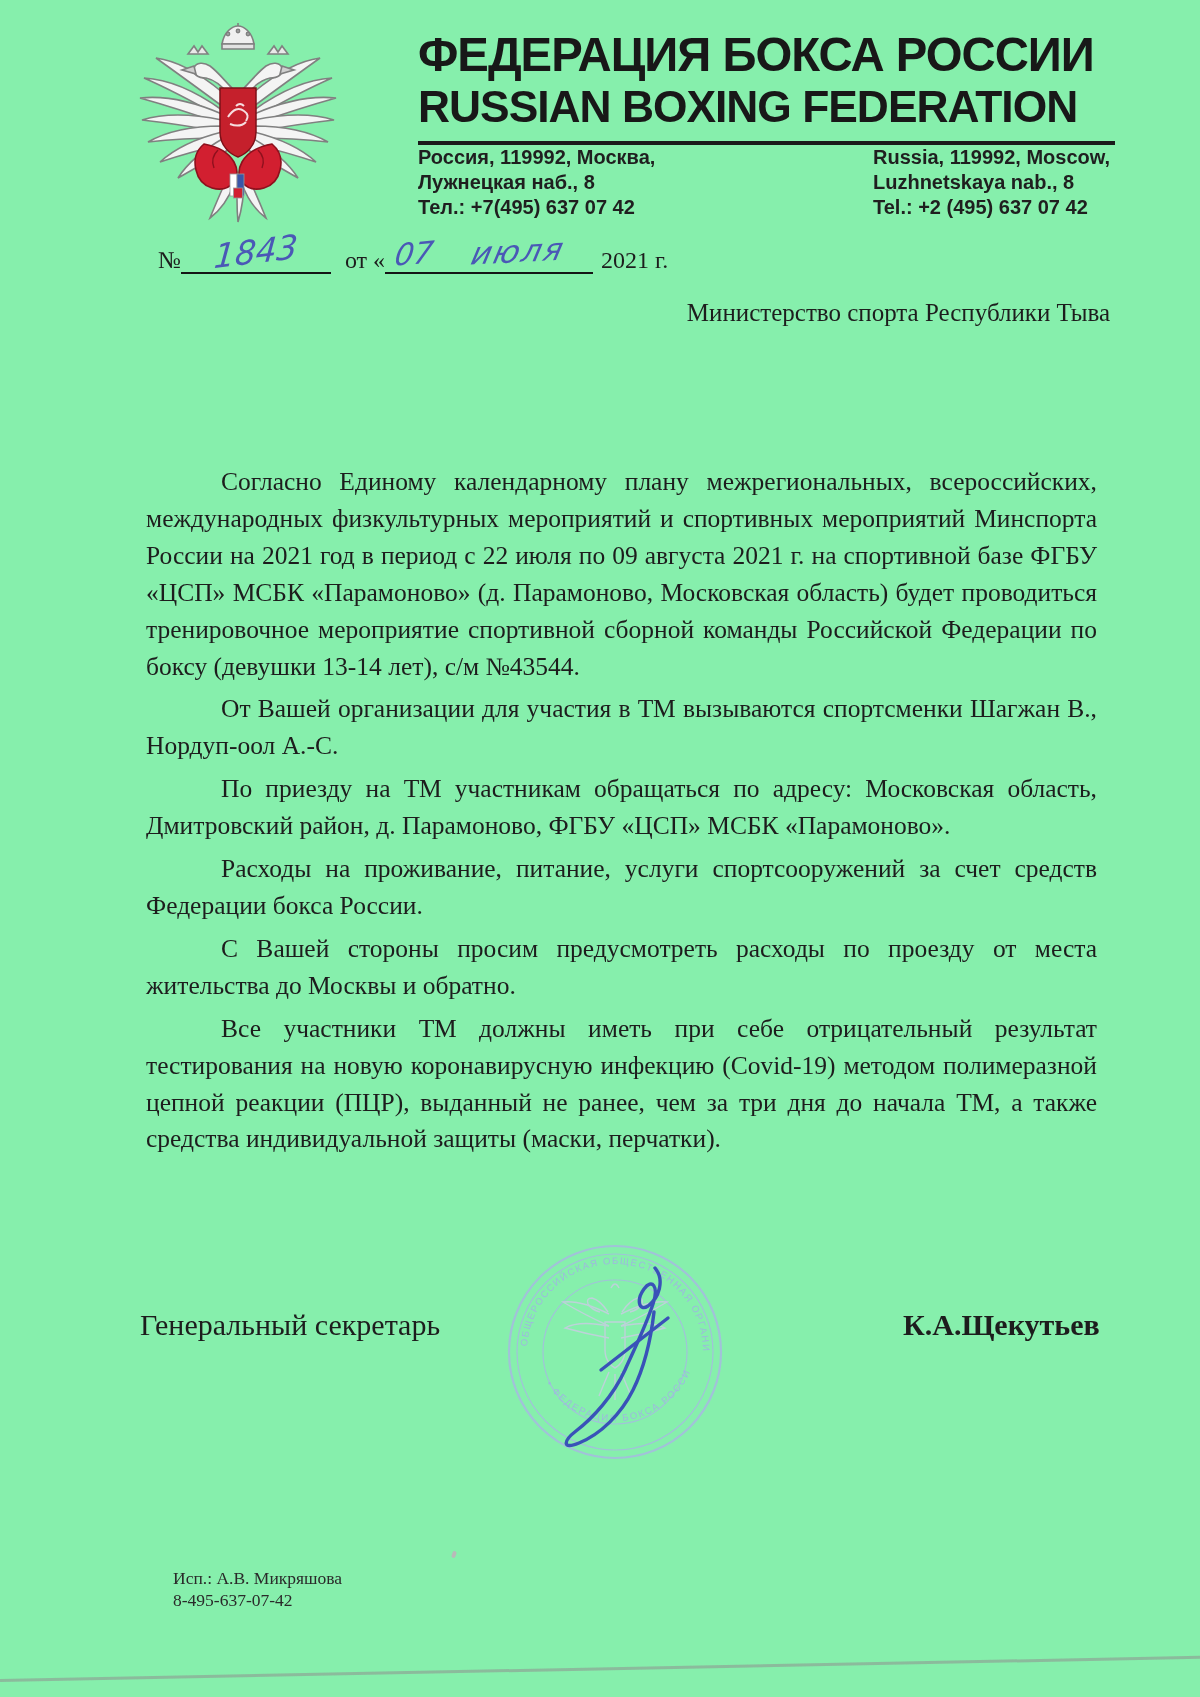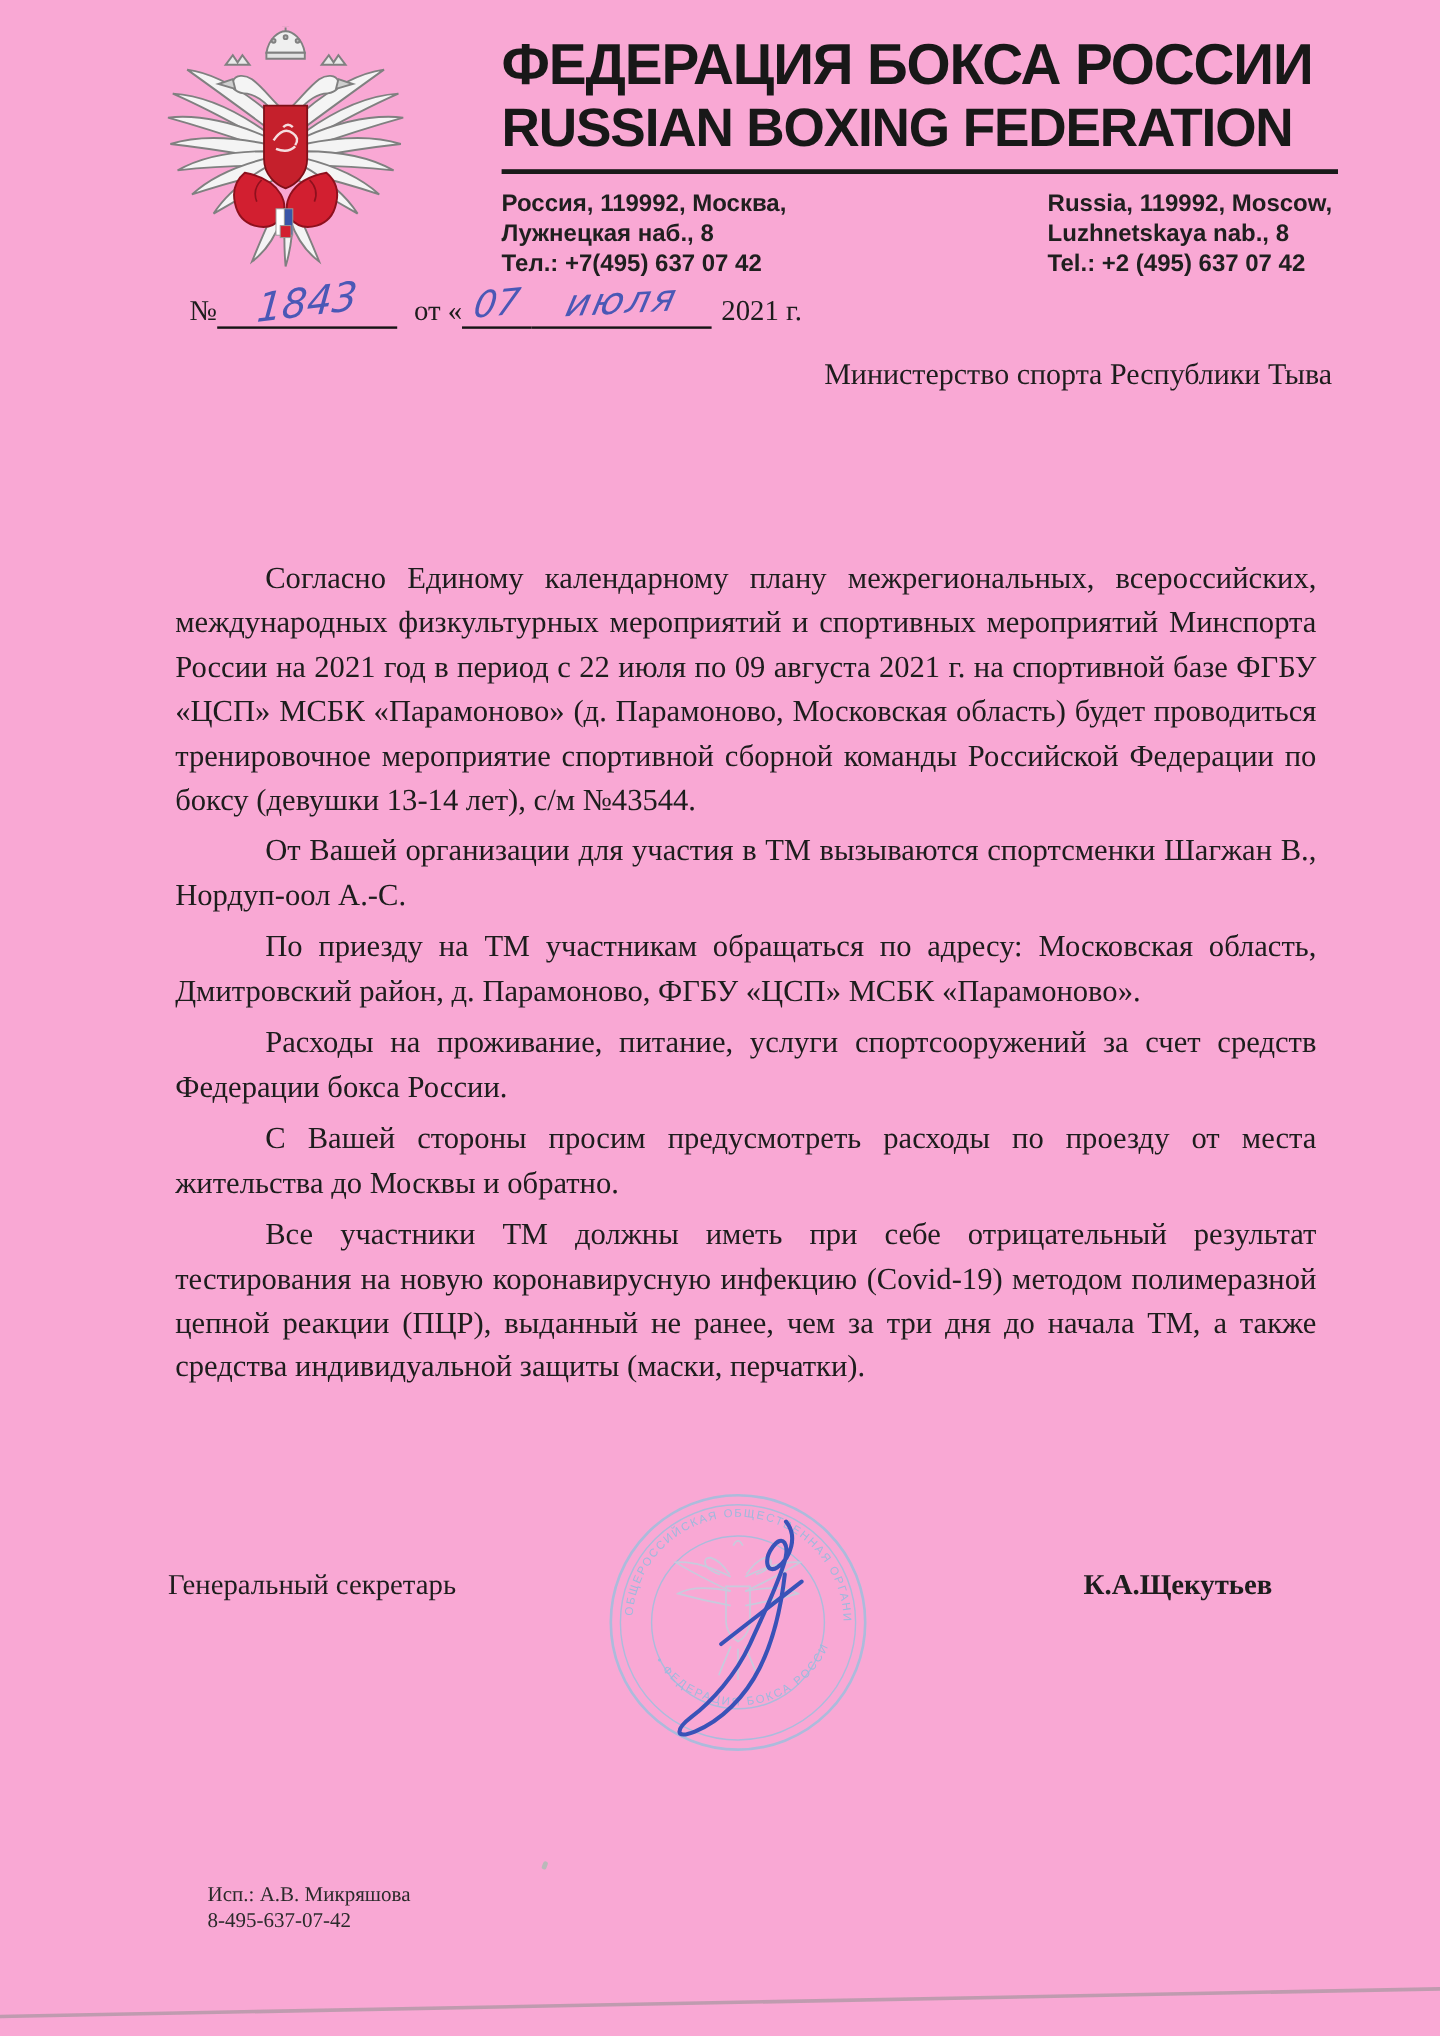--- a/index.html
+++ b/index.html
@@ -1,56 +1,56 @@
 <!DOCTYPE html>
 <html><head>
 <meta charset="utf-8">
 <style>
   html,body{margin:0;padding:0;background:#e8e8e8;}
   .page{
-    position:relative;width:1200px;height:1697px;background:#f9a8d4;
+    position:relative;width:1200px;height:1697px;background:#86efac;
     margin:0 auto;overflow:hidden;
     font-family:"Liberation Serif",serif;color:#1d1d1d;
   }
   
   .emblem{position:absolute;left:126px;top:22px;width:224px;height:204px;}
   .head-right{position:absolute;left:418px;top:28px;width:700px;}
   .org-ru{
     font-family:"Liberation Sans",sans-serif;font-weight:700;
     font-size:48px;line-height:54px;letter-spacing:-1px;color:#181818;
     white-space:nowrap;transform:scaleX(.985);transform-origin:left;
   }
   .org-en{
     font-family:"Liberation Sans",sans-serif;font-weight:700;
     font-size:45px;line-height:50px;letter-spacing:-1px;color:#181818;
     white-space:nowrap;transform:scaleX(.985);transform-origin:left;
   }
   .head-rule{height:4px;background:#1a1a1a;margin-top:9px;width:697px;}
-  .addresses{display:flex;margin-top:13px;font-family:"Liberation Sans",sans-serif;
+  .addresses{display:flex;font-family:"Liberation Sans",sans-serif;
     font-weight:700;font-size:20px;line-height:25px;color:#1f1f1f;}
   .addr-col1{width:455px;}
   .addr-col2{width:245px;}
   
   .refline{position:absolute;left:158px;top:233px;font-size:24px;white-space:nowrap;}
   .blank{display:inline-block;border-bottom:2px solid #151515;text-align:center;vertical-align:bottom;}
   .hand{
     display:inline-block;font-family:"DejaVu Sans",sans-serif;font-style:italic;
     color:#4a58b6;position:relative;
   }
   .hand-number{font-size:33px;top:-1px;transform:rotate(-7deg) skewX(-12deg);}
   .hand-day{font-size:30px;top:-1px;transform:rotate(-5deg) skewX(-14deg);}
   .hand-month{font-size:31px;top:-3px;transform:rotate(-3deg) skewX(-16deg);letter-spacing:2px;}
   
   .recipient{position:absolute;left:510px;top:299px;width:600px;text-align:right;font-size:25px;}
   
   .body-text{position:absolute;left:140px;top:458px;width:963px;
     font-size:25.5px;line-height:36.9px;text-align:justify;}
   .body-text p{margin:6px;text-indent:75px;}
   
-  .sigrow{position:absolute;left:140px;top:1308px;width:963px;font-size:24px;}
+  .sigrow{position:absolute;left:140px;top:1308px;width:963px;font-size:30px;}
   .sig-name{position:absolute;left:763px;top:0;font-weight:bold;}
   
   .stamp{position:absolute;left:505px;top:1242px;width:220px;height:220px;}
   
   .footer{position:absolute;left:145px;top:1567px;font-size:17.5px;line-height:22px;color:#2a2a2a;margin-left:28px;}
   
   .scan-edge{position:absolute;left:-15px;top:1667px;width:1270px;height:3px;
     background:#8f8f8f;opacity:.55;transform:rotate(-1.1deg);}
   .scan-speck{position:absolute;left:452px;top:1551px;width:4px;height:7px;
     background:#b9b9b9;border-radius:2px;transform:rotate(20deg);}

